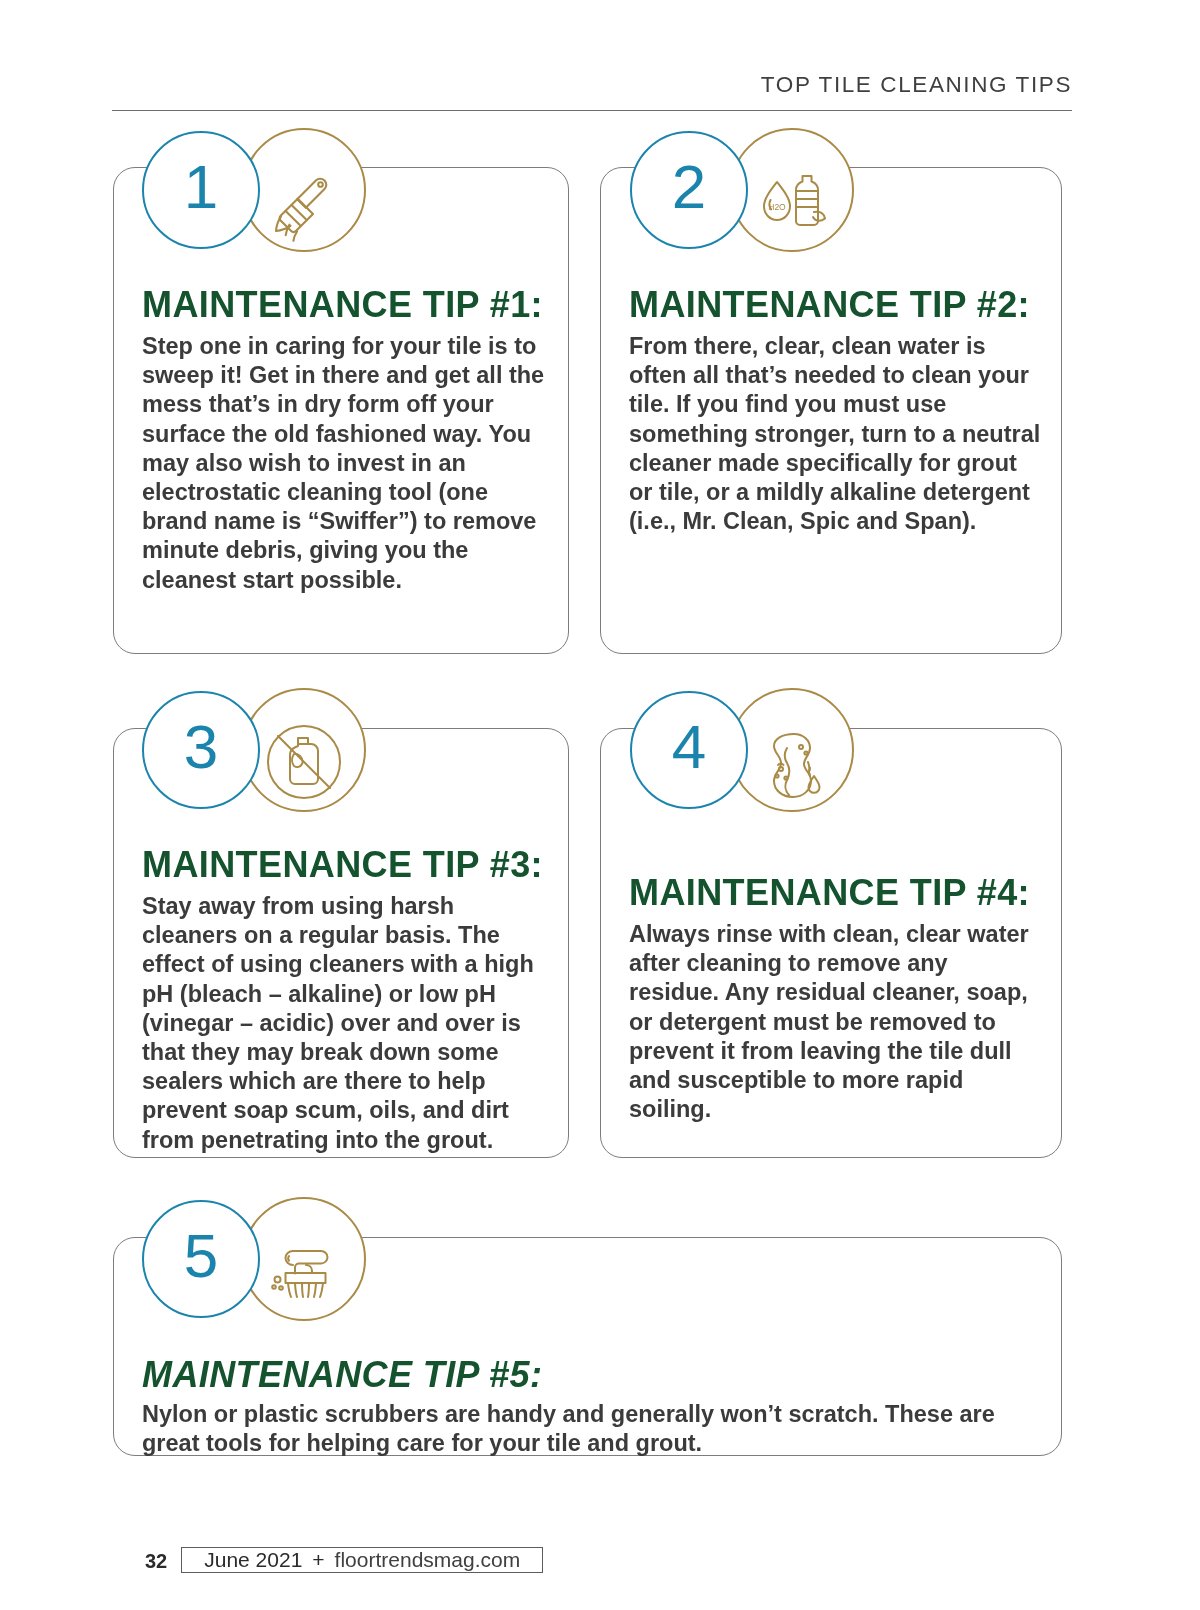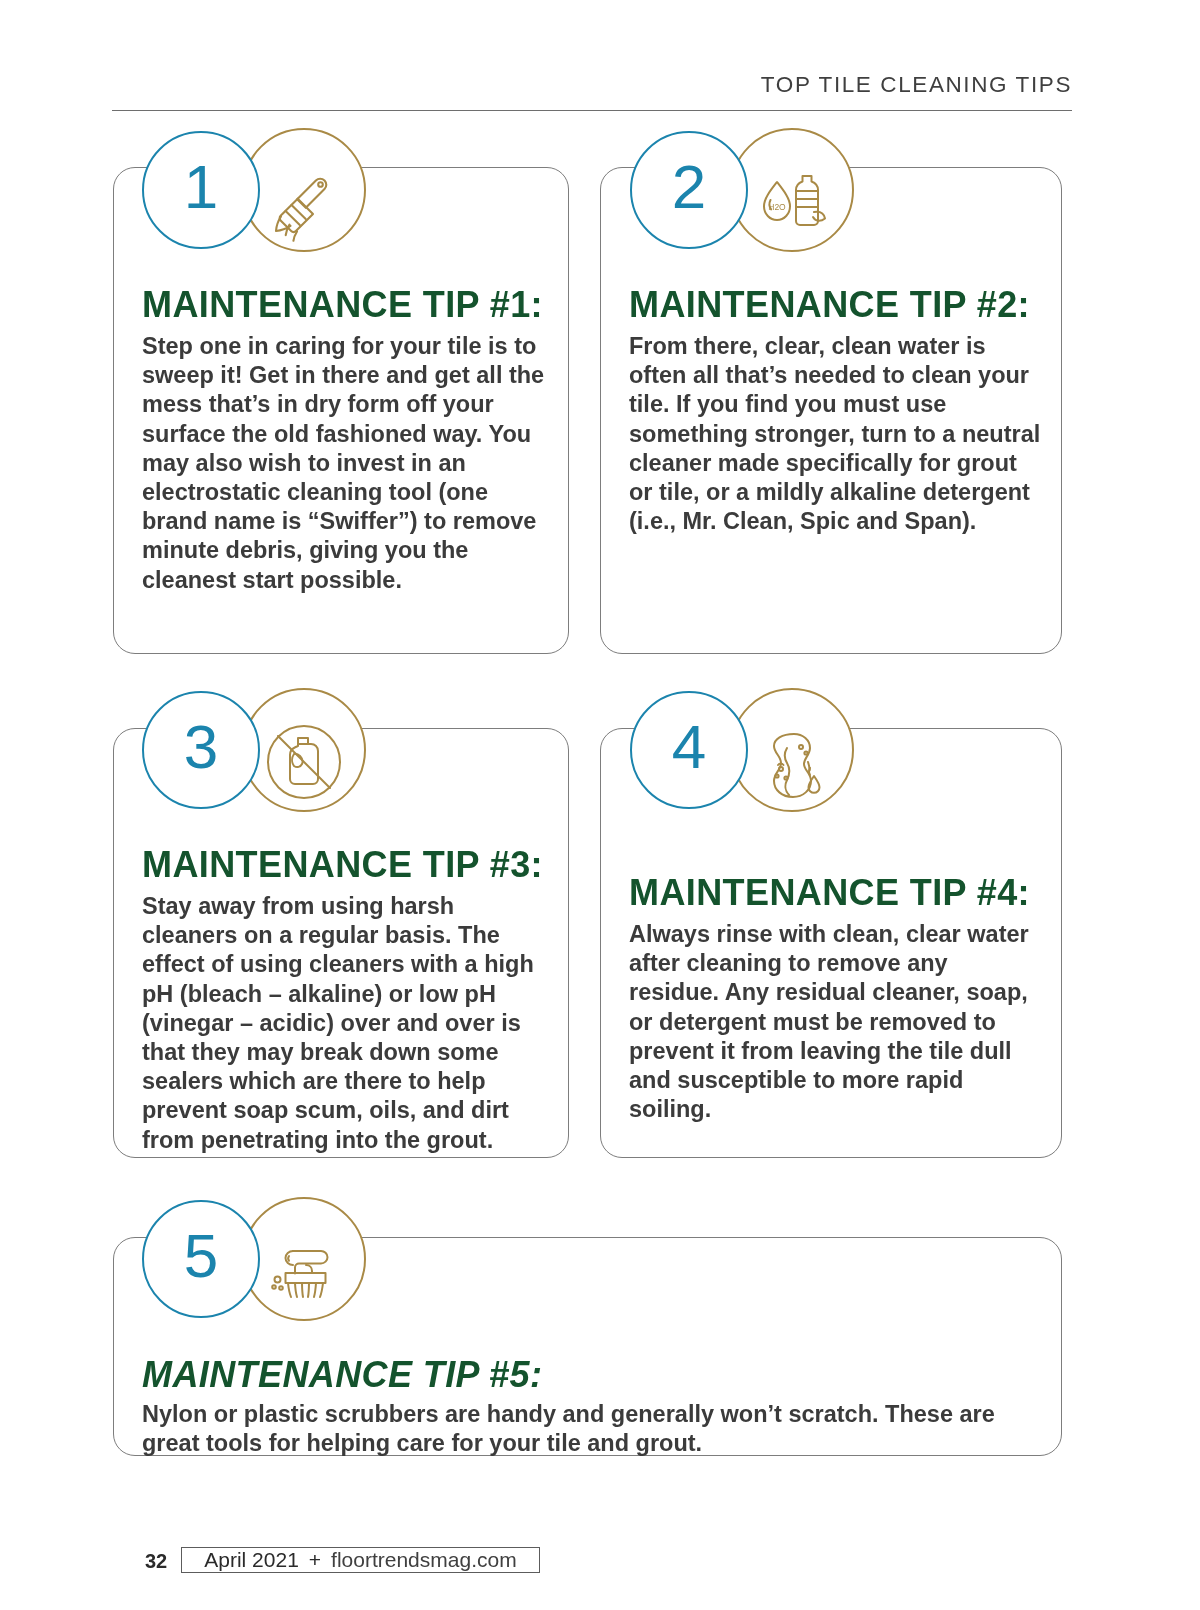--- a/index.html
+++ b/index.html
@@ -304,19 +304,19 @@
     </div>
   </div>
   <div class="card-body" id="body-5">
     <p class="tip-title">MAINTENANCE TIP #5:</p>
     <p class="tip-text">Nylon or plastic scrubbers are handy and generally won’t scratch. These are great tools for helping care for your tile and grout.</p>
   </div>
 
   <div class="footer">
     <div class="footer-page">32</div>
     <div class="footer-box">
-      <span class="footer-issue">April 2021</span>
+      <span class="footer-issue">June 2021</span>
       <span class="footer-plus">+</span>
       <span class="footer-site">floortrendsmag.com</span>
     </div>
   </div>
 
 </div>
 
 </body></html>

